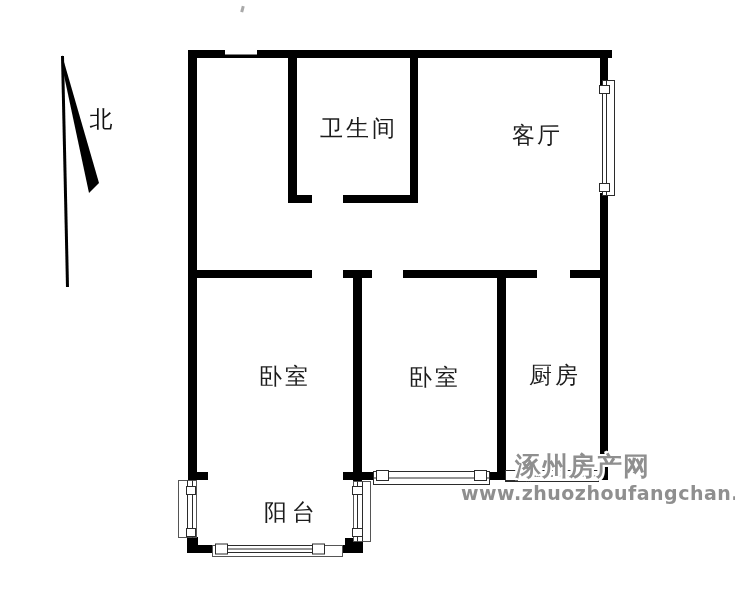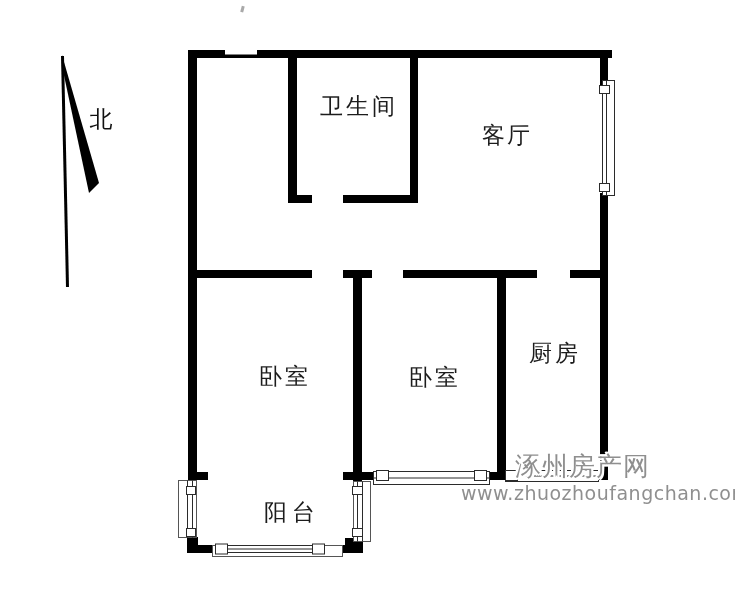--- a/index.html
+++ b/index.html
@@ -14,33 +14,33 @@
   .room-label{
     position:absolute;
     transform:translate(-50%,-50%);
     font-family:"DejaVu Serif",serif;
     font-size:23px;
     color:#1c1c1c;
     letter-spacing:3px;
     white-space:nowrap;
     line-height:1;
   }
-  .room-label.tight{letter-spacing:2px;}
+  .room-label.tight{letter-spacing:2px;margin-left:30px;}
   .room-label.wide{letter-spacing:5px;}
   #compass-label{
     position:absolute;
     transform:translate(-50%,-50%);
     font-family:"DejaVu Serif",serif;
     font-size:23px;
     color:#111;
     line-height:1;
   }
   .wm{
     position:absolute;
-    font-weight:normal;
+    font-weight:bold;
     color:#8f8f8f;
     white-space:nowrap;
     line-height:1;
     text-shadow:
       -2px -2px 0 #fff, 2px -2px 0 #fff,
       -2px  2px 0 #fff, 2px  2px 0 #fff,
       -2px  0   0 #fff, 2px  0   0 #fff,
        0   -2px 0 #fff, 0    2px 0 #fff;
   }
   #wm-site{left:515px;top:453px;font-size:26px;letter-spacing:1px;}
@@ -135,25 +135,25 @@
 
     <g stroke="#555" stroke-width="1">
       <rect x="212.5" y="545.5" width="130" height="11" fill="#fff"></rect>
       <rect x="216.5" y="545.5" width="108" height="7" fill="#fff" stroke="#2b2b2b"></rect>
       <line x1="216.5" y1="549" x2="324.5" y2="549" stroke="#2b2b2b"></line>
       <rect x="215.5" y="544" width="12" height="10" fill="#fff" stroke="#2b2b2b"></rect>
       <rect x="312.5" y="544" width="12" height="10" fill="#fff" stroke="#2b2b2b"></rect>
     </g>
   </svg>
 
-  <div class="room-label" style="left:359px;top:106px">卫生间</div>
+  <div class="room-label" style="left:359px;top:128px">卫生间</div>
   <div class="room-label tight" style="left:507px;top:135px">客厅</div>
   <div class="room-label" style="left:285px;top:376px">卧室</div>
   <div class="room-label" style="left:435px;top:377px">卧室</div>
-  <div class="room-label" style="left:555px;top:353px">厨房</div>
+  <div class="room-label" style="left:555px;top:375px">厨房</div>
   <div class="room-label wide" style="left:292px;top:512px">阳台</div>
 
   <div id="compass-label" style="left:101px;top:119px">北</div>
 
   <div class="wm" id="wm-site">涿州房产网</div>
   <div class="wm" id="wm-url">www.zhuozhoufangchan.com</div>
 
 </div>
 
 </body></html>

